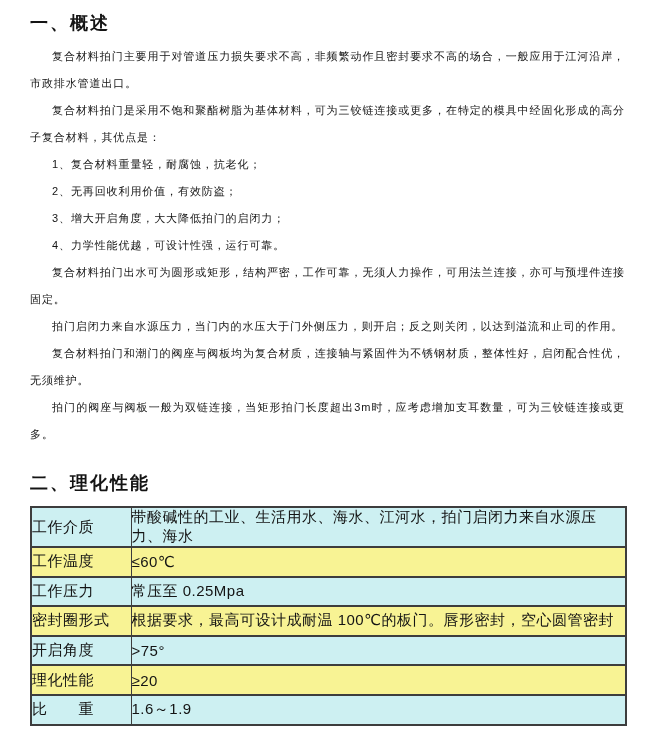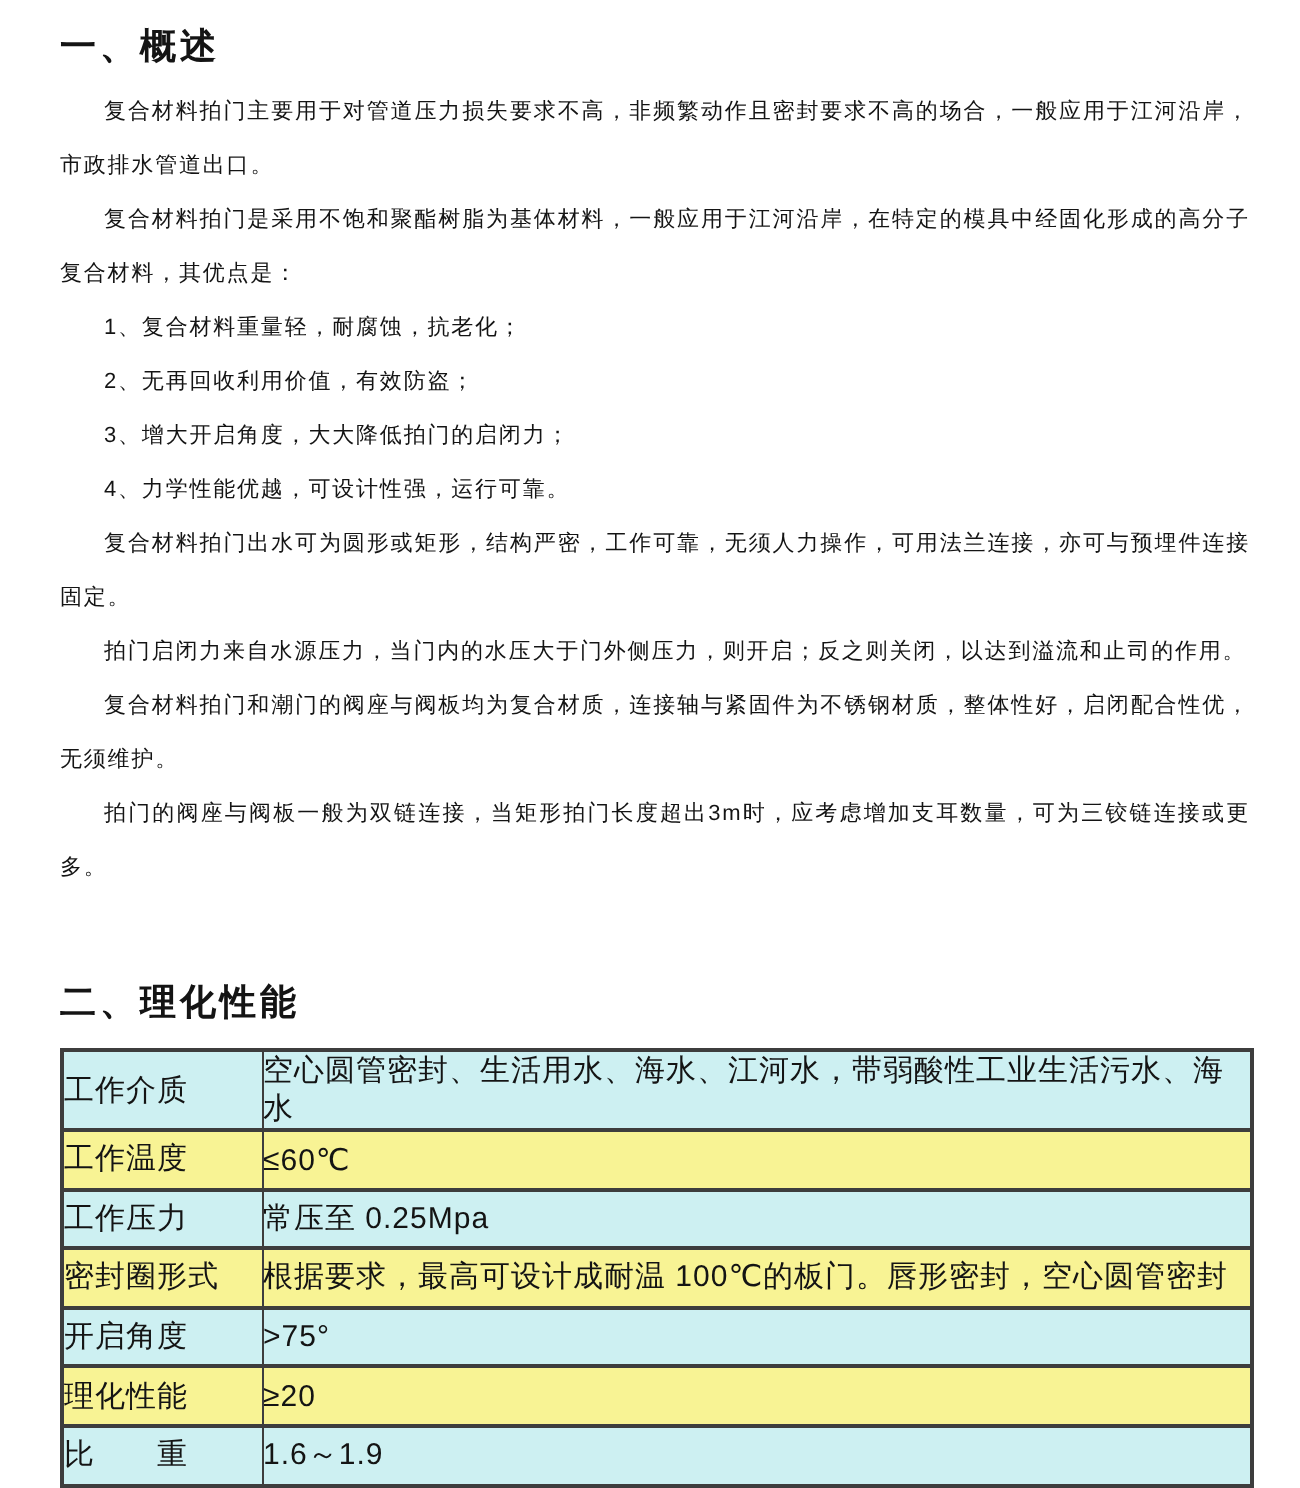--- a/index.html
+++ b/index.html
@@ -28,21 +28,21 @@
     padding: 12px 25px 0 30px;
   }
   .sec-heading {
     font-size: 18px;
     font-weight: bold;
     letter-spacing: 2px;
     margin: 0 0 9px 0;
     line-height: 22px;
   }
   .sec-heading.second {
-    margin-top: 42px;
+    margin-top: 24px;
     margin-bottom: 0;
   }
   .body-p {
     font-size: 11px;
     line-height: 27px;
     letter-spacing: 0.9px;
     margin: 0;
     text-indent: 2em;
     text-align: justify;
     text-align-last: left;
@@ -77,37 +77,37 @@
 </style>
 </head>
 <body>
 
 <div class="page">
   <div class="content">
 
     <h1 class="sec-heading">一、概述</h1>
 
     <p class="body-p">复合材料拍门主要用于对管道压力损失要求不高，非频繁动作且密封要求不高的场合，一般应用于江河沿岸，市政排水管道出口。</p>
-    <p class="body-p">复合材料拍门是采用不饱和聚酯树脂为基体材料，一般应用于江河沿岸，在特定的模具中经固化形成的高分子复合材料，其优点是：</p>
+    <p class="body-p">复合材料拍门是采用不饱和聚酯树脂为基体材料，可为三铰链连接或更多，在特定的模具中经固化形成的高分子复合材料，其优点是：</p>
     <p class="body-p">1、复合材料重量轻，耐腐蚀，抗老化；</p>
     <p class="body-p">2、无再回收利用价值，有效防盗；</p>
     <p class="body-p">3、增大开启角度，大大降低拍门的启闭力；</p>
     <p class="body-p">4、力学性能优越，可设计性强，运行可靠。</p>
     <p class="body-p">复合材料拍门出水可为圆形或矩形，结构严密，工作可靠，无须人力操作，可用法兰连接，亦可与预埋件连接固定。</p>
     <p class="body-p">拍门启闭力来自水源压力，当门内的水压大于门外侧压力，则开启；反之则关闭，以达到溢流和止司的作用。</p>
     <p class="body-p">复合材料拍门和潮门的阀座与阀板均为复合材质，连接轴与紧固件为不锈钢材质，整体性好，启闭配合性优，无须维护。</p>
     <p class="body-p">拍门的阀座与阀板一般为双链连接，当矩形拍门长度超出3m时，应考虑增加支耳数量，可为三铰链连接或更多。</p>
 
     <h1 class="sec-heading second">二、理化性能</h1>
 
     <table class="props">
       <tbody>
         <tr class="row-cyan">
           <td class="cell-label">工作介质</td>
-          <td class="cell-value">空心圆管密封、生活用水、海水、江河水，带弱酸性工业生活污水、海水</td>
+          <td class="cell-value">带酸碱性的工业、生活用水、海水、江河水，拍门启闭力来自水源压力、海水</td>
         </tr>
         <tr class="row-yellow">
           <td class="cell-label">工作温度</td>
           <td class="cell-value">≤60℃</td>
         </tr>
         <tr class="row-cyan">
           <td class="cell-label">工作压力</td>
           <td class="cell-value">常压至 0.25Mpa</td>
         </tr>
         <tr class="row-yellow">

